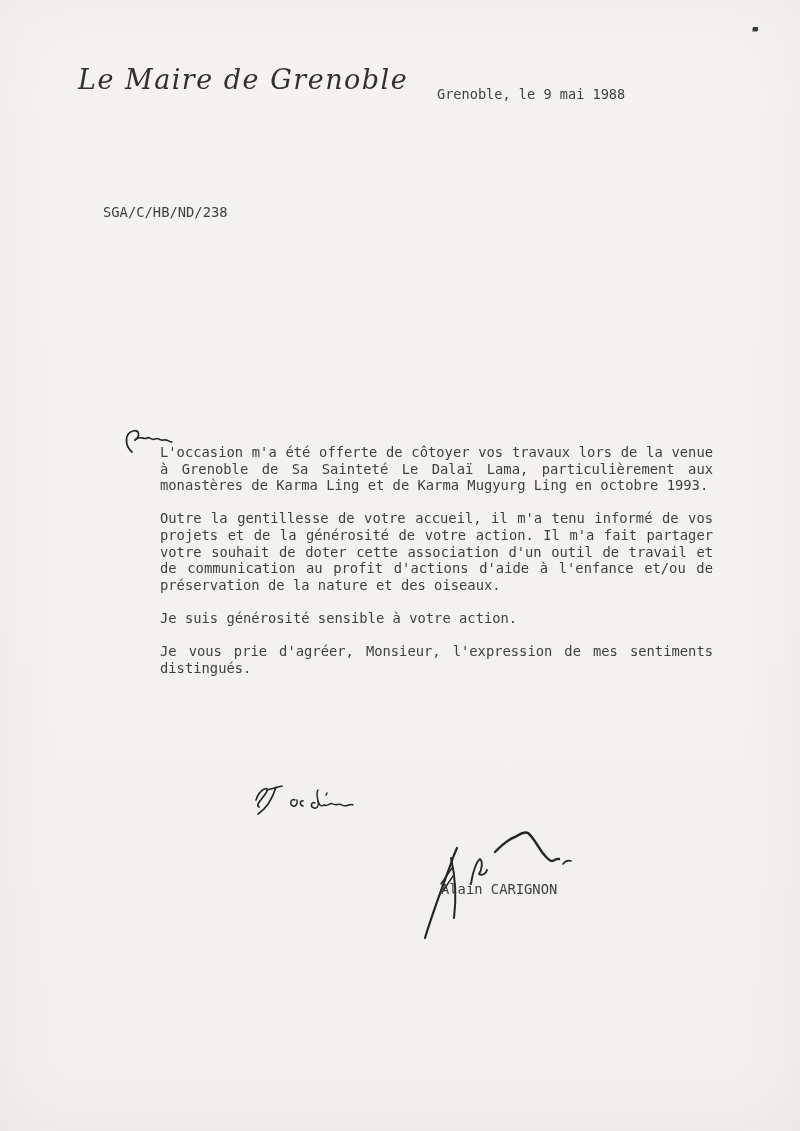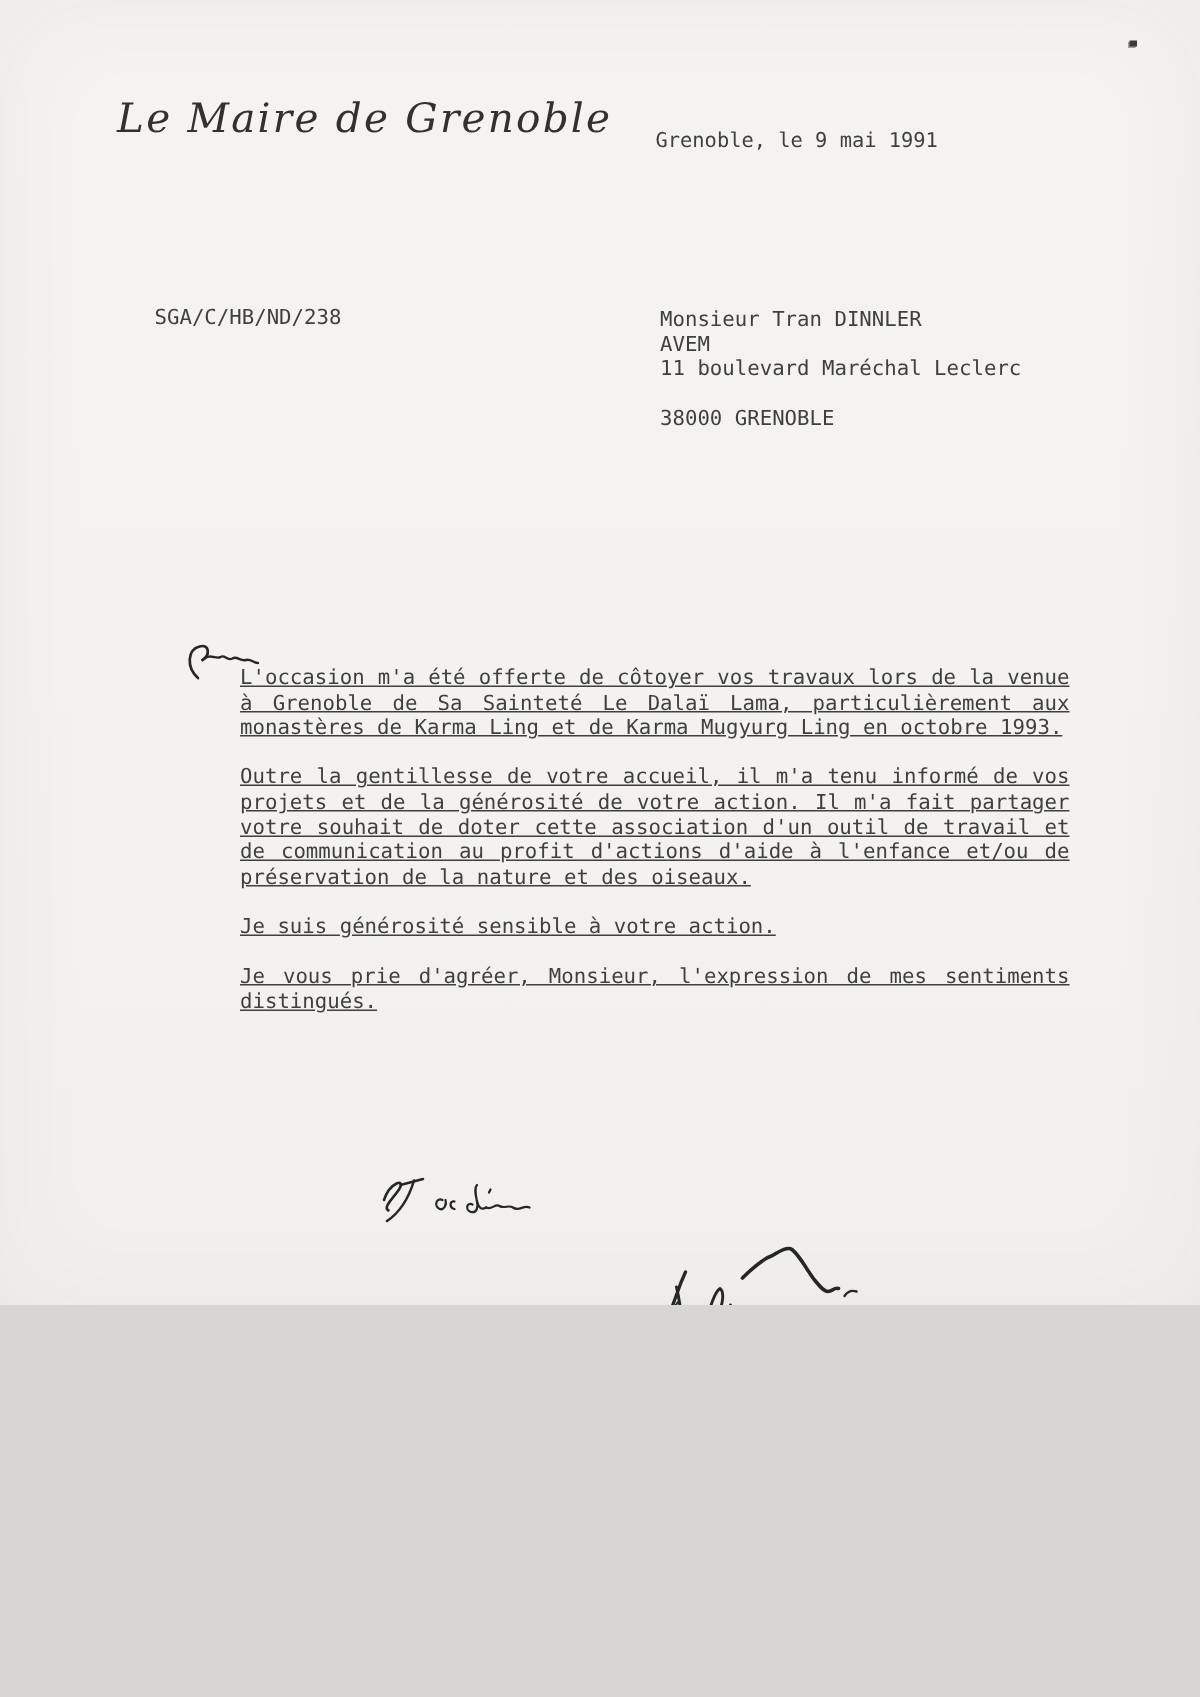--- a/index.html
+++ b/index.html
@@ -1,18 +1,18 @@
 <!DOCTYPE html>
 <html><head>
 <meta charset="utf-8">
 <style>
   html,body { margin:0; padding:0; background:#d8d6d2; }
   .page {
     position:relative;
-    width:800px; height:870px;
+    width:800px; height:1131px;
     margin:0 auto;
     background:#f3f2ef;
     background-image: linear-gradient(180deg, #f4f3f0 0%, #f3f2ef 55%, #f1f0ed 100%);
     box-shadow: inset 0 0 70px rgba(90,85,75,0.05);
     overflow:hidden;
     font-family:"DejaVu Sans Mono","Liberation Mono",monospace;
     color:#3f3f3f;
   }
   .mono { font-family:"DejaVu Sans Mono","Liberation Mono",monospace; }
 
@@ -42,21 +42,20 @@
     position:absolute; left:160px; top:444px;
     width:553px;
     font-size:13.8px; line-height:16.6px;
   }
   .salutation { margin:0 0 22px 0; }
   .para {
     margin:0 0 16.6px 0;
     text-align:justify;
     text-align-last:left;
     hyphens:none;
-    text-decoration:underline;
   }
   .para:last-child { margin-bottom:0; }
 
   .hw { position:absolute; }
   .hw svg { display:block; }
   .hw path { fill:none; stroke:#262626; stroke-linecap:round; stroke-linejoin:round; }
 
   .sig-name {
     position:absolute; left:441px; top:881px;
     font-size:13.8px; white-space:nowrap;text-align:center;
@@ -68,30 +67,24 @@
     box-shadow:-1px 1px 0 rgba(58,58,58,0.45);
   }
 </style>
 </head>
 <body>
 
 <div class="page">
 
   <div class="letterhead">Le Maire de Grenoble</div>
 
-  <div class="dateline mono">Grenoble, le 9 mai 1991</div>
+  <div class="dateline mono">Grenoble, le 9 mai 1988</div>
 
   <div class="reference mono">SGA/C/HB/ND/238</div>
 
-  <div class="recipient mono">
-    <div>Monsieur Tran DINNLER</div>
-    <div>AVEM</div>
-    <div>11 boulevard Maréchal Leclerc</div>
-    <div class="postal">38000 GRENOBLE</div>
-  </div>
 
   <div class="hw" style="left:120px; top:426px;">
     <svg width="56" height="34" viewBox="0 0 56 34">
       <path d="M12 26 C4 19, 5 7, 13 5 C20 3, 20 11, 15 14" stroke-width="1.8"></path>
       <path d="M15 14 C20 9, 24 14, 27 12 C30 10, 31 15, 35 13 C38 11, 40 15, 44 14 C47 13, 49 16, 52 16" stroke-width="1.6"></path>
     </svg>
   </div>
 
   <div class="body-block">
     <p class="para">L'occasion m'a été offerte de côtoyer vos travaux lors de la venue à Grenoble de Sa Sainteté Le Dalaï Lama, particulièrement aux monastères de Karma Ling et de Karma Mugyurg Ling en octobre 1993.</p>

